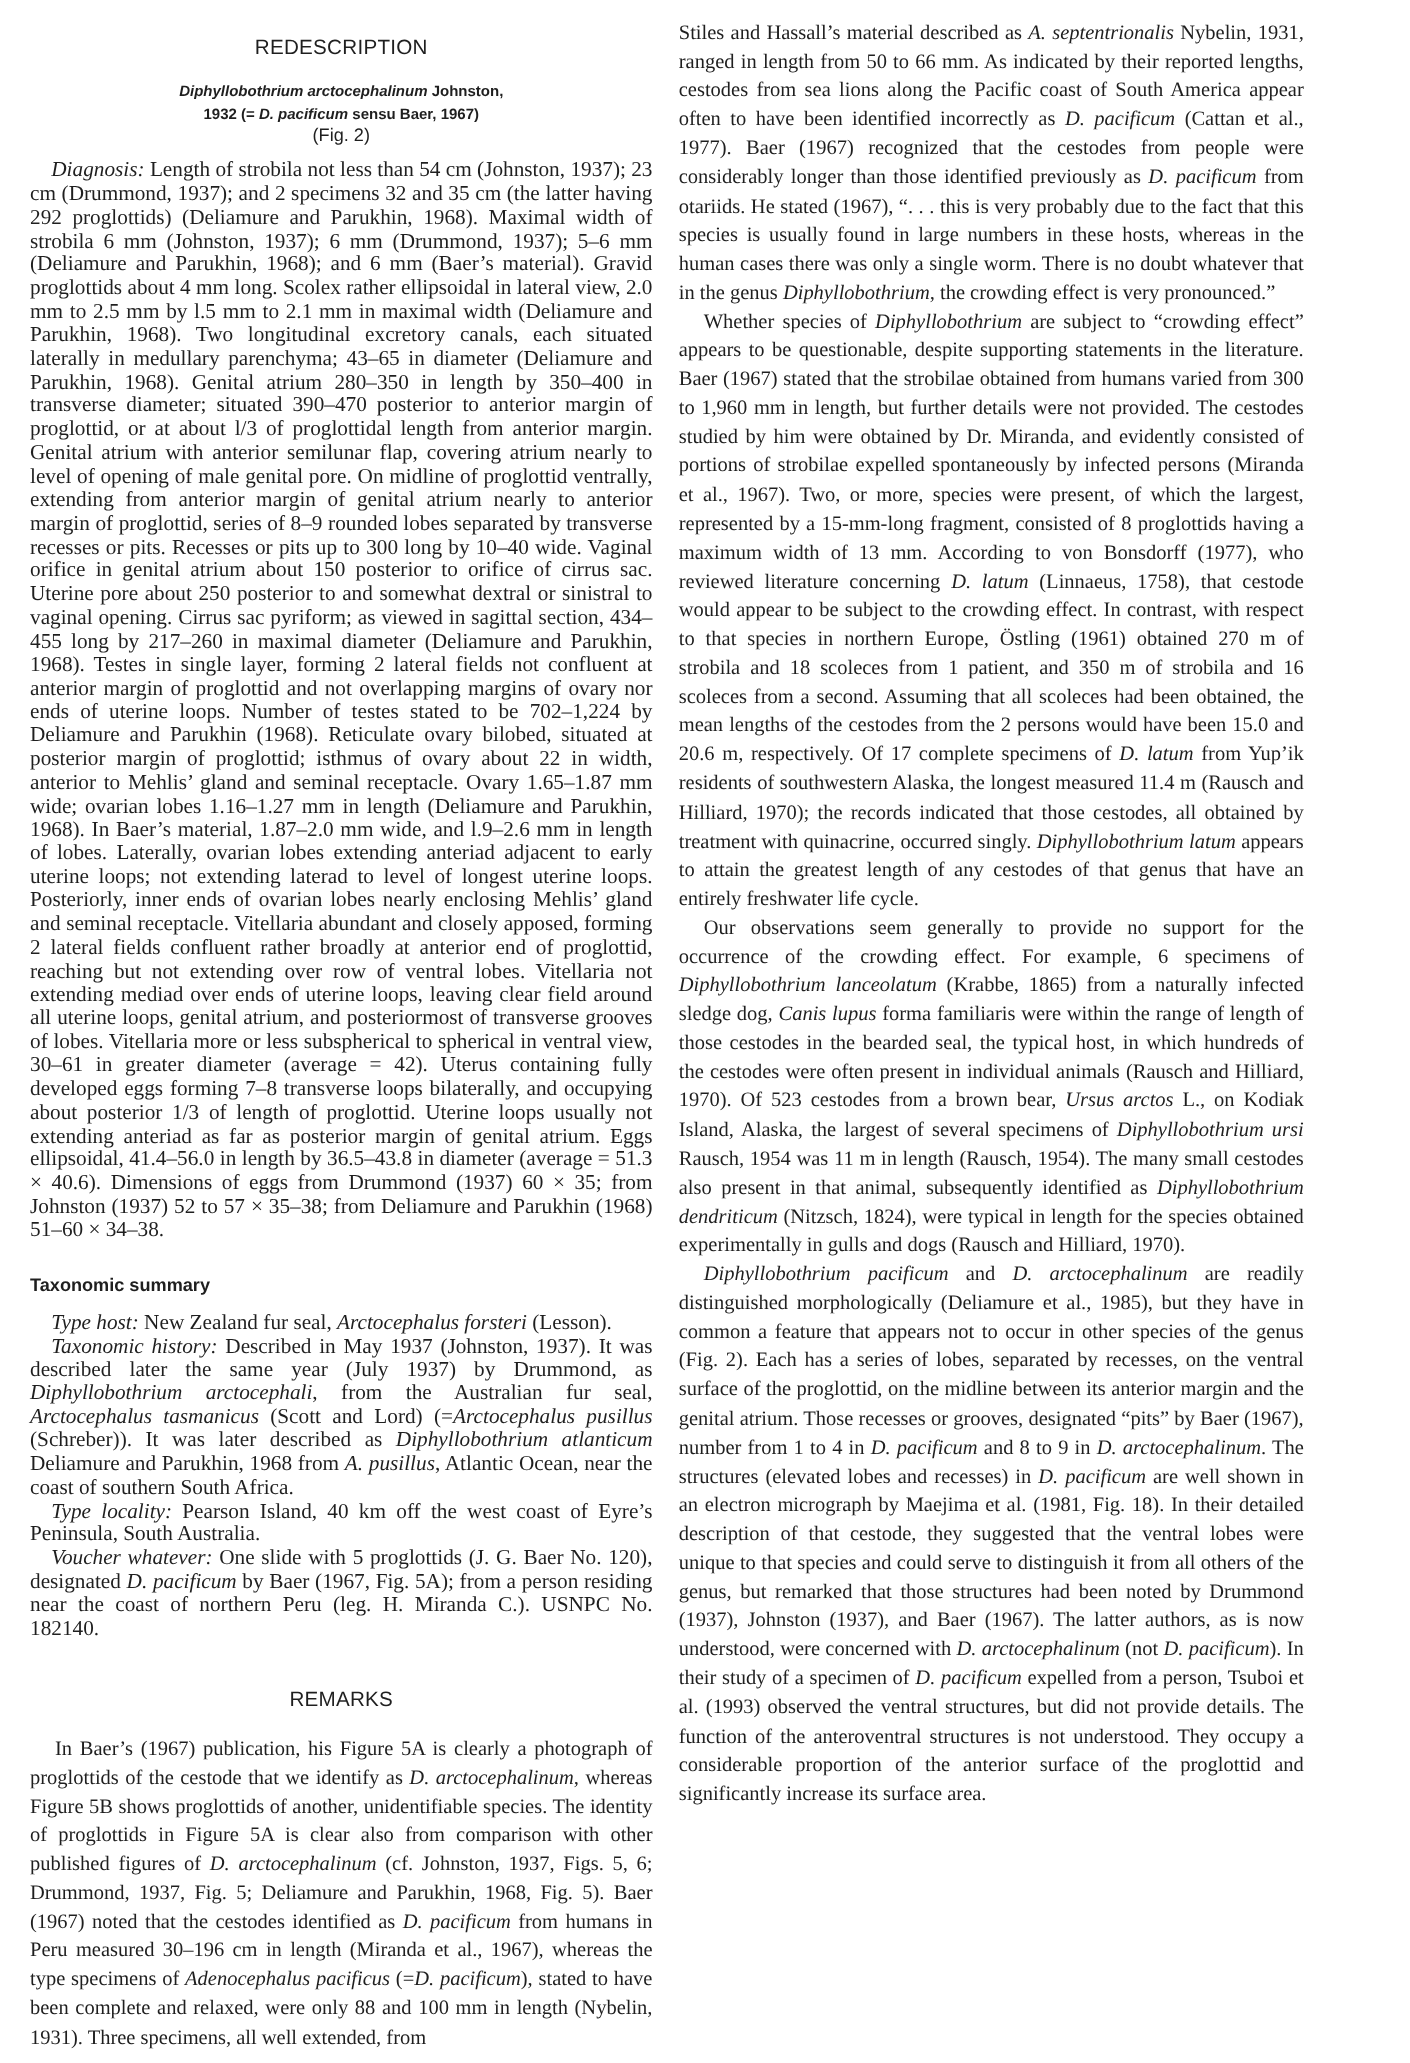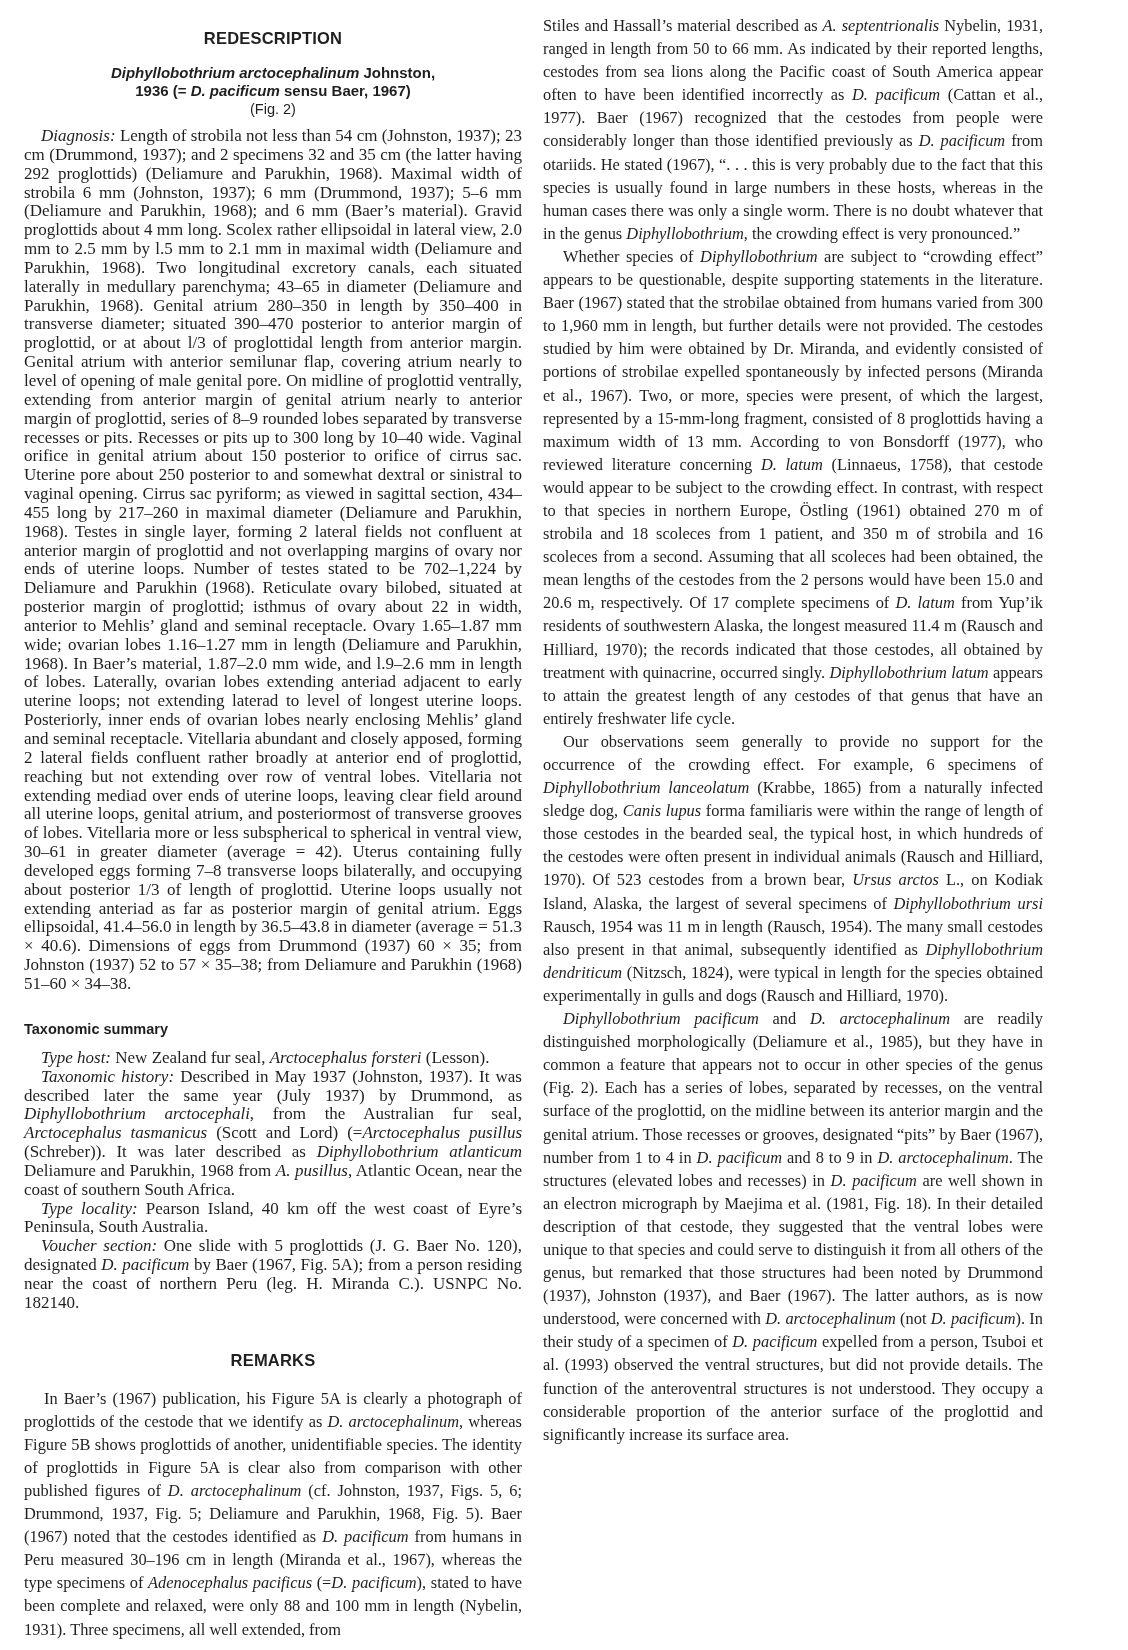--- a/index.html
+++ b/index.html
@@ -6,26 +6,26 @@
   body {
     width: 1128px; height: 1650px; position: relative; overflow: hidden;
     color: #1f1f1f;
     font-family: "Liberation Serif", "DejaVu Serif", serif;
   }
   .col { position: absolute; top: 0; }
   .col-left { left: 24px; width: 498px; }
   .col-right { left: 543px; width: 500px; top: 14px; }
   .h-section {
     font-family: "Liberation Sans", "DejaVu Sans", sans-serif;
-    font-weight: bold; text-align: center; font-size: 16.5px; margin: 0;
+    font-weight: normal; text-align: center; font-size: 16.5px; margin: 0;
     letter-spacing: 0.2px;
   }
   .species-title {
     font-family: "Liberation Sans", "DejaVu Sans", sans-serif;
-    font-weight: bold; text-align: center; font-size: 15px; line-height: 18px;
+    font-weight: bold; text-align: center; font-size: 12px; line-height: 18px;
     margin: 0;
   }
   .fig-ref {
     font-family: "Liberation Sans", "DejaVu Sans", sans-serif;
     text-align: center; font-size: 14.5px; line-height: 18px; margin: 0;
   }
   .small-p {
     font-size: 17px; line-height: 18.85px; text-align: justify;
     margin: 0; text-indent: 17px; hyphens: none;
   }
@@ -44,38 +44,38 @@
 <body>
 
 <div class="col col-left">
   <h2 class="h-section" style="margin-top:29px;">REDESCRIPTION</h2>
 
   <div style="margin-top:16px;">
     <p class="species-title">
       <i>Diphyllobothrium arctocephalinum</i><span> Johnston,</span>
     </p>
     <p class="species-title">
-      <span>1936 (= </span><i>D. pacificum</i><span> sensu Baer, 1967)</span>
+      <span>1932 (= </span><i>D. pacificum</i><span> sensu Baer, 1967)</span>
     </p>
     <p class="fig-ref">(Fig. 2)</p>
   </div>
 
   <p class="small-p" style="margin-top:9px;"><i>Diagnosis:</i><span> Length of strobila not less than 54 cm (Johnston, 1937); 23 cm (Drummond, 1937); and 2 specimens 32 and 35 cm (the latter having 292 proglottids) (Deliamure and Parukhin, 1968). Maximal width of strobila 6 mm (Johnston, 1937); 6 mm (Drummond, 1937); 5–6 mm (Deliamure and Parukhin, 1968); and 6 mm (Baer’s material). Gravid proglottids about 4 mm long. Scolex rather ellipsoidal in lateral view, 2.0 mm to 2.5 mm by l.5 mm to 2.1 mm in maximal width (Deliamure and Parukhin, 1968). Two longitudinal excretory canals, each situated laterally in medullary parenchyma; 43–65 in diameter (Deliamure and Parukhin, 1968). Genital atrium 280–350 in length by 350–400 in transverse diameter; situated 390–470 posterior to anterior margin of proglottid, or at about l/3 of proglottidal length from anterior margin. Genital atrium with anterior semilunar flap, covering atrium nearly to level of opening of male genital pore. On midline of proglottid ventrally, extending from anterior margin of genital atrium nearly to anterior margin of proglottid, series of 8–9 rounded lobes separated by transverse recesses or pits. Recesses or pits up to 300 long by 10–40 wide. Vaginal orifice in genital atrium about 150 posterior to orifice of cirrus sac. Uterine pore about 250 posterior to and somewhat dextral or sinistral to vaginal opening. Cirrus sac pyriform; as viewed in sagittal section, 434–455 long by 217–260 in maximal diameter (Deliamure and Parukhin, 1968). Testes in single layer, forming 2 lateral fields not confluent at anterior margin of proglottid and not overlapping margins of ovary nor ends of uterine loops. Number of testes stated to be 702–1,224 by Deliamure and Parukhin (1968). Reticulate ovary bilobed, situated at posterior margin of proglottid; isthmus of ovary about 22 in width, anterior to Mehlis’ gland and seminal receptacle. Ovary 1.65–1.87 mm wide; ovarian lobes 1.16–1.27 mm in length (Deliamure and Parukhin, 1968). In Baer’s material, 1.87–2.0 mm wide, and l.9–2.6 mm in length of lobes. Laterally, ovarian lobes extending anteriad adjacent to early uterine loops; not extending laterad to level of longest uterine loops. Posteriorly, inner ends of ovarian lobes nearly enclosing Mehlis’ gland and seminal receptacle. Vitellaria abundant and closely apposed, forming 2 lateral fields confluent rather broadly at anterior end of proglottid, reaching but not extending over row of ventral lobes. Vitellaria not extending mediad over ends of uterine loops, leaving clear field around all uterine loops, genital atrium, and posteriormost of transverse grooves of lobes. Vitellaria more or less subspherical to spherical in ventral view, 30–61 in greater diameter (average = 42). Uterus containing fully developed eggs forming 7–8 transverse loops bilaterally, and occupying about posterior 1/3 of length of proglottid. Uterine loops usually not extending anteriad as far as posterior margin of genital atrium. Eggs ellipsoidal, 41.4–56.0 in length by 36.5–43.8 in diameter (average = 51.3 × 40.6). Dimensions of eggs from Drummond (1937) 60 × 35; from Johnston (1937) 52 to 57 × 35–38; from Deliamure and Parukhin (1968) 51–60 × 34–38.</span></p>
 
   <h3 class="h-sub" style="margin-top:27px;">Taxonomic summary</h3>
 
   <div style="margin-top:12px;">
     <p class="small-p"><i>Type host:</i><span> New Zealand fur seal, </span><i>Arctocephalus forsteri</i><span> (Lesson).</span></p>
 
     <p class="small-p"><i>Taxonomic history:</i><span> Described in May 1937 (Johnston, 1937). It was described later the same year (July 1937) by Drummond, as </span><i>Diphyllobothrium arctocephali</i><span>, from the Australian fur seal, </span><i>Arctocephalus tasmanicus</i><span> (Scott and Lord) (=</span><i>Arctocephalus pusillus</i><span> (Schreber)). It was later described as </span><i>Diphyllobothrium atlanticum</i><span> Deliamure and Parukhin, 1968 from </span><i>A. pusillus</i><span>, Atlantic Ocean, near the coast of southern South Africa.</span></p>
 
     <p class="small-p"><i>Type locality:</i><span> Pearson Island, 40 km off the west coast of Eyre’s Peninsula, South Australia.</span></p>
 
 
-    <p class="small-p"><i>Voucher section:</i><span> One slide with 5 proglottids (J. G. Baer No. 120), designated </span><i>D. pacificum</i><span> by Baer (1967, Fig. 5A); from a person residing near the coast of northern Peru (leg. H. Miranda C.). USNPC No. 182140.</span></p>
+    <p class="small-p"><i>Voucher whatever:</i><span> One slide with 5 proglottids (J. G. Baer No. 120), designated </span><i>D. pacificum</i><span> by Baer (1967, Fig. 5A); from a person residing near the coast of northern Peru (leg. H. Miranda C.). USNPC No. 182140.</span></p>
   </div>
 
   <h2 class="h-section" style="margin-top:38px;">REMARKS</h2>
 
   <p class="big-p" style="margin-top:17px;"><span>In Baer’s (1967) publication, his Figure 5A is clearly a photograph of proglottids of the cestode that we identify as </span><i>D. arctocephalinum</i><span>, whereas Figure 5B shows proglottids of another, unidentifiable species. The identity of proglottids in Figure 5A is clear also from comparison with other published figures of </span><i>D. arctocephalinum</i><span> (cf. Johnston, 1937, Figs. 5, 6; Drummond, 1937, Fig. 5; Deliamure and Parukhin, 1968, Fig. 5). Baer (1967) noted that the cestodes identified as </span><i>D. pacificum</i><span> from humans in Peru measured 30–196 cm in length (Miranda et al., 1967), whereas the type specimens of </span><i>Adenocephalus pacificus</i><span> (=</span><i>D. pacificum</i><span>), stated to have been complete and relaxed, were only 88 and 100 mm in length (Nybelin, 1931). Three specimens, all well extended, from</span></p>
 </div>
 
 <div class="col col-right">
   <p class="big-p noindent"><span>Stiles and Hassall’s material described as </span><i>A. septentrionalis</i><span> Nybelin, 1931, ranged in length from 50 to 66 mm. As indicated by their reported lengths, cestodes from sea lions along the Pacific coast of South America appear often to have been identified incorrectly as </span><i>D. pacificum</i><span> (Cattan et al., 1977). Baer (1967) recognized that the cestodes from people were considerably longer than those identified previously as </span><i>D. pacificum</i><span> from otariids. He stated (1967), “. . . this is very probably due to the fact that this species is usually found in large numbers in these hosts, whereas in the human cases there was only a single worm. There is no doubt whatever that in the genus </span><i>Diphyllobothrium</i><span>, the crowding effect is very pronounced.”</span></p>
 

